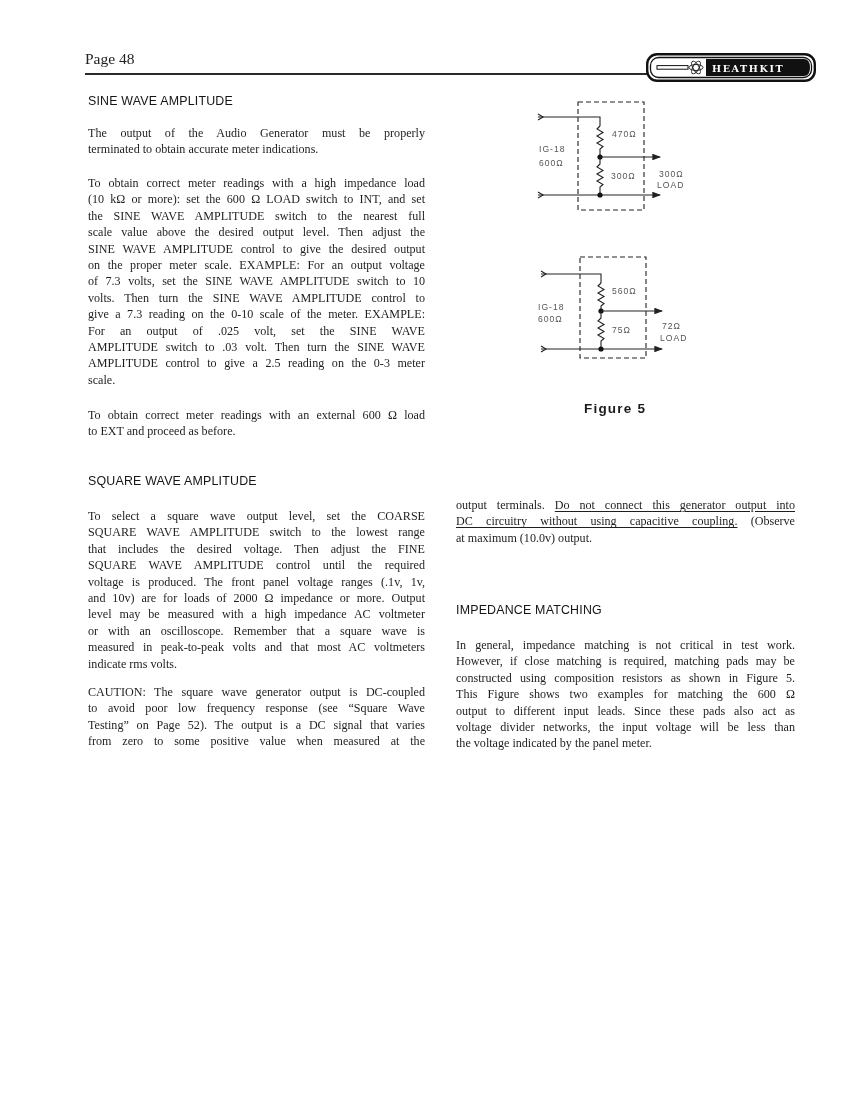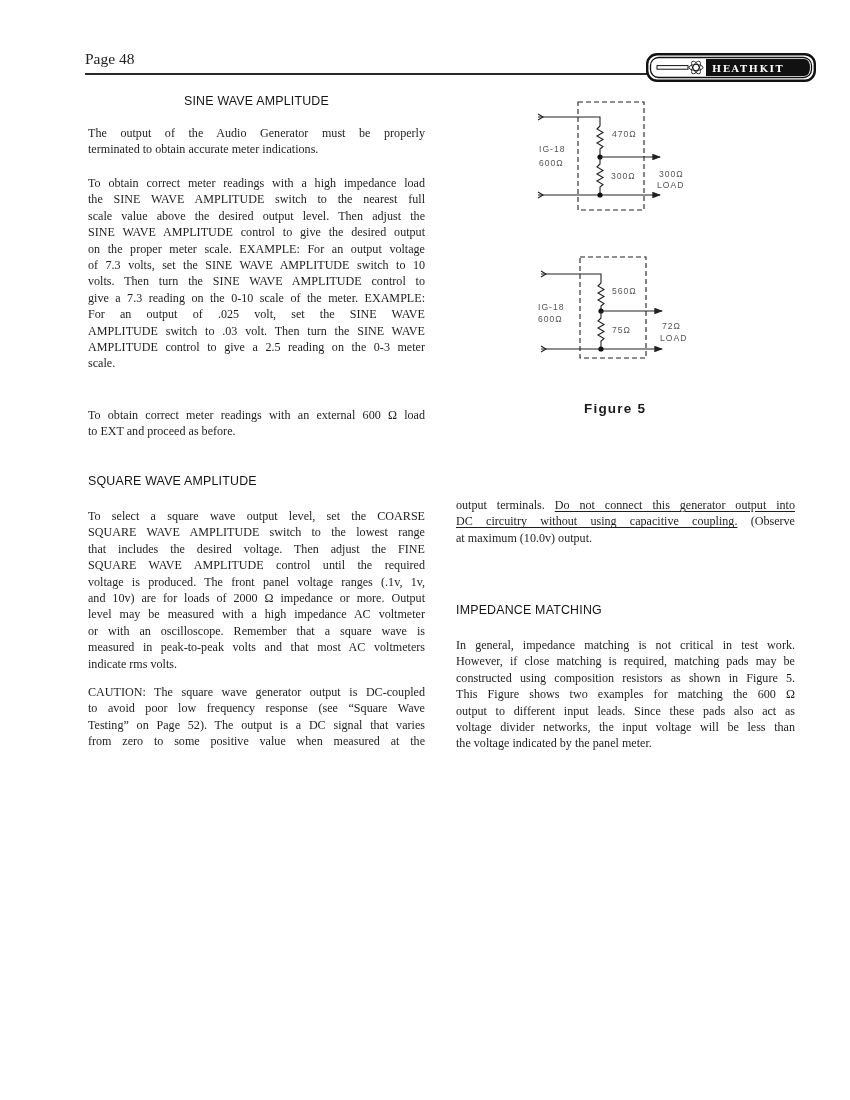--- a/index.html
+++ b/index.html
@@ -29,29 +29,30 @@
   <path d="M60 6 H158 Q164 6 164 14.5 Q164 23 158 23 H60 Z" fill="#111"></path>
   <rect x="11" y="12.6" width="31" height="3.6" fill="none" stroke="#111" stroke-width="1"></rect>
   <g fill="none" stroke="#111" stroke-width="0.9">
     <ellipse cx="50" cy="14.5" rx="7" ry="3"></ellipse>
     <ellipse cx="50" cy="14.5" rx="7" ry="3" transform="rotate(60 50 14.5)"></ellipse>
     <ellipse cx="50" cy="14.5" rx="7" ry="3" transform="rotate(-60 50 14.5)"></ellipse>
   </g>
   <text x="66" y="18.6" style="font-family:'DejaVu Serif',serif;font-weight:bold;font-size:9.6px;letter-spacing:1.6px;fill:#fff;">HEATHKIT</text>
 </svg>
 
-<div class="abs heading col-left" style="top:94px;text-align:center;">SINE WAVE AMPLITUDE</div>
+<div class="abs heading col-left" style="top:94px;">SINE WAVE AMPLITUDE</div>
 
 <div class="abs para col-left" style="top:125px;">
   <span class="ln">The output of the Audio Generator must be properly</span>
   <span class="ln last">terminated to obtain accurate meter indications.</span>
 </div>
 
 <div class="abs para col-left" style="top:175px;">
   <span class="ln">To obtain correct meter readings with a high impedance load</span>
+  <span class="ln">(10 kΩ or more): set the 600 Ω LOAD switch to INT, and set</span>
   <span class="ln">the SINE WAVE AMPLITUDE switch to the nearest full</span>
   <span class="ln">scale value above the desired output level. Then adjust the</span>
   <span class="ln">SINE WAVE AMPLITUDE control to give the desired output</span>
   <span class="ln">on the proper meter scale. EXAMPLE: For an output voltage</span>
   <span class="ln">of 7.3 volts, set the SINE WAVE AMPLITUDE switch to 10</span>
   <span class="ln">volts. Then turn the SINE WAVE AMPLITUDE control to</span>
   <span class="ln">give a 7.3 reading on the 0-10 scale of the meter. EXAMPLE:</span>
   <span class="ln">For an output of .025 volt, set the SINE WAVE</span>
   <span class="ln">AMPLITUDE switch to .03 volt. Then turn the SINE WAVE</span>
   <span class="ln">AMPLITUDE control to give a 2.5 reading on the 0-3 meter</span>

